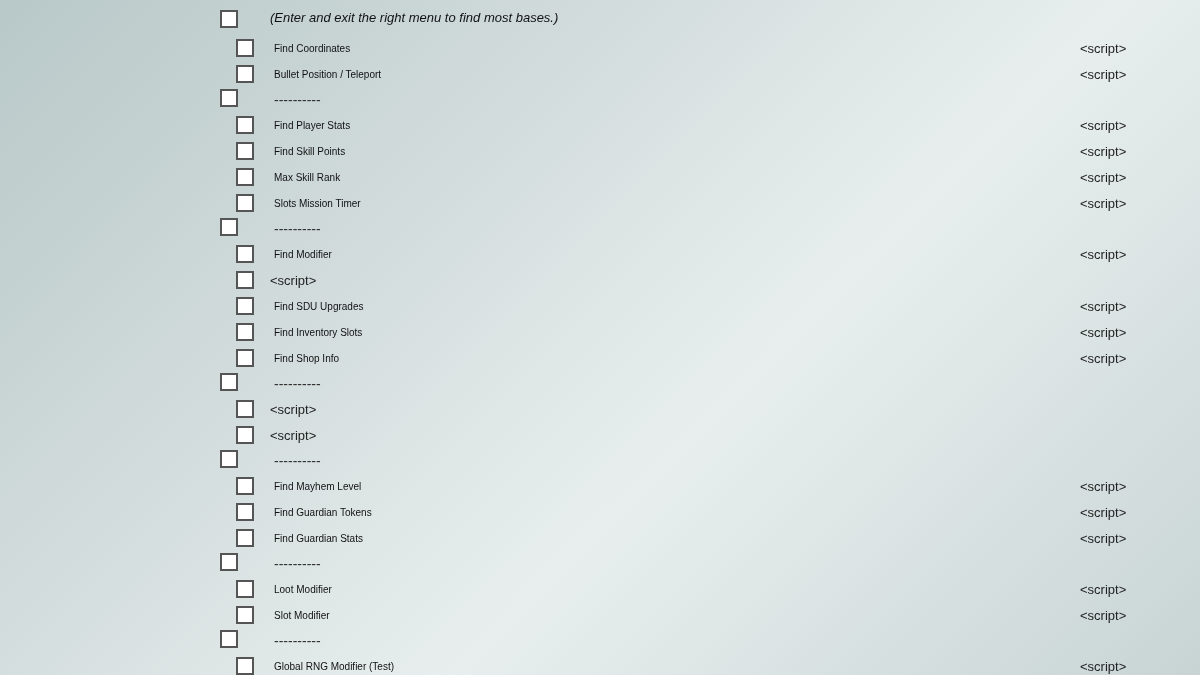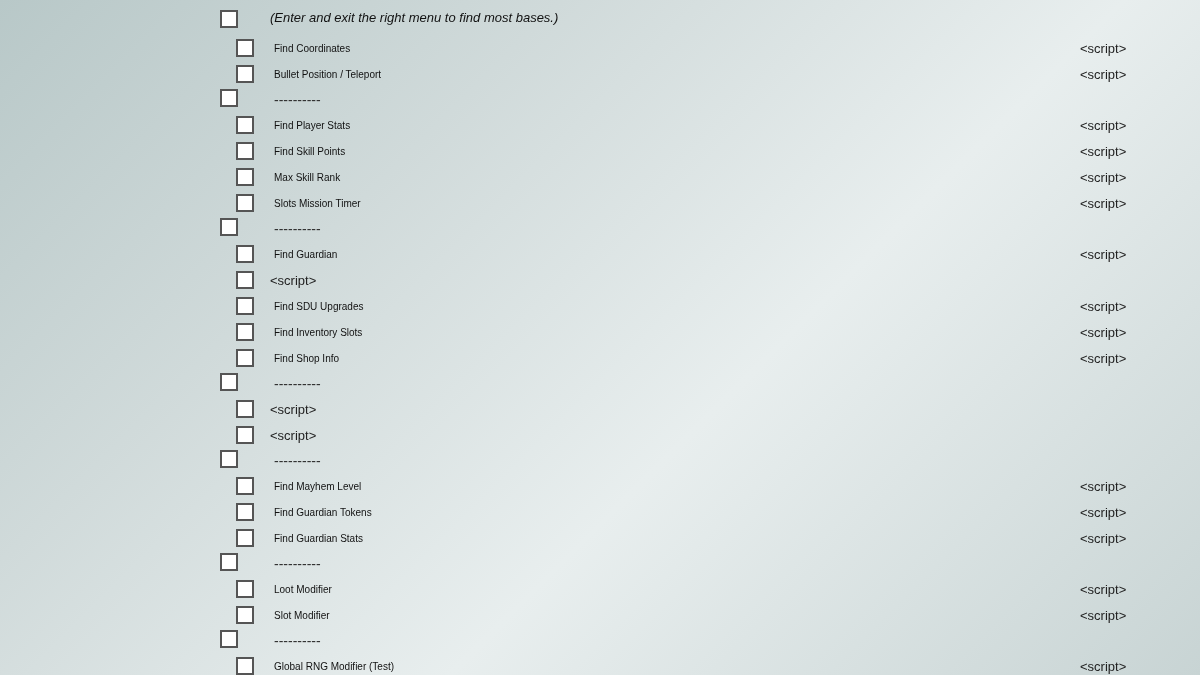--- a/index.html
+++ b/index.html
@@ -166,21 +166,21 @@
         <span class="script-cell">&lt;script&gt;</span>
       </div>
       <div class="separator-row">
         <div class="separator-checkbox"><div class="checkbox"></div></div>
         <span class="separator-line">----------</span>
       </div>
       <div class="list-row">
         <div class="checkbox-cell">
           <div class="checkbox"></div>
         </div>
-        <span class="label-cell">Find Guardian</span>
+        <span class="label-cell">Find Modifier</span>
         <span class="script-cell">&lt;script&gt;</span>
       </div>
       <div class="list-row">
         <div class="checkbox-cell">
           <div class="checkbox"></div>
         </div>
         <span class="script-cell">&lt;script&gt;</span>
       </div>
       <div class="list-row">
         <div class="checkbox-cell">

